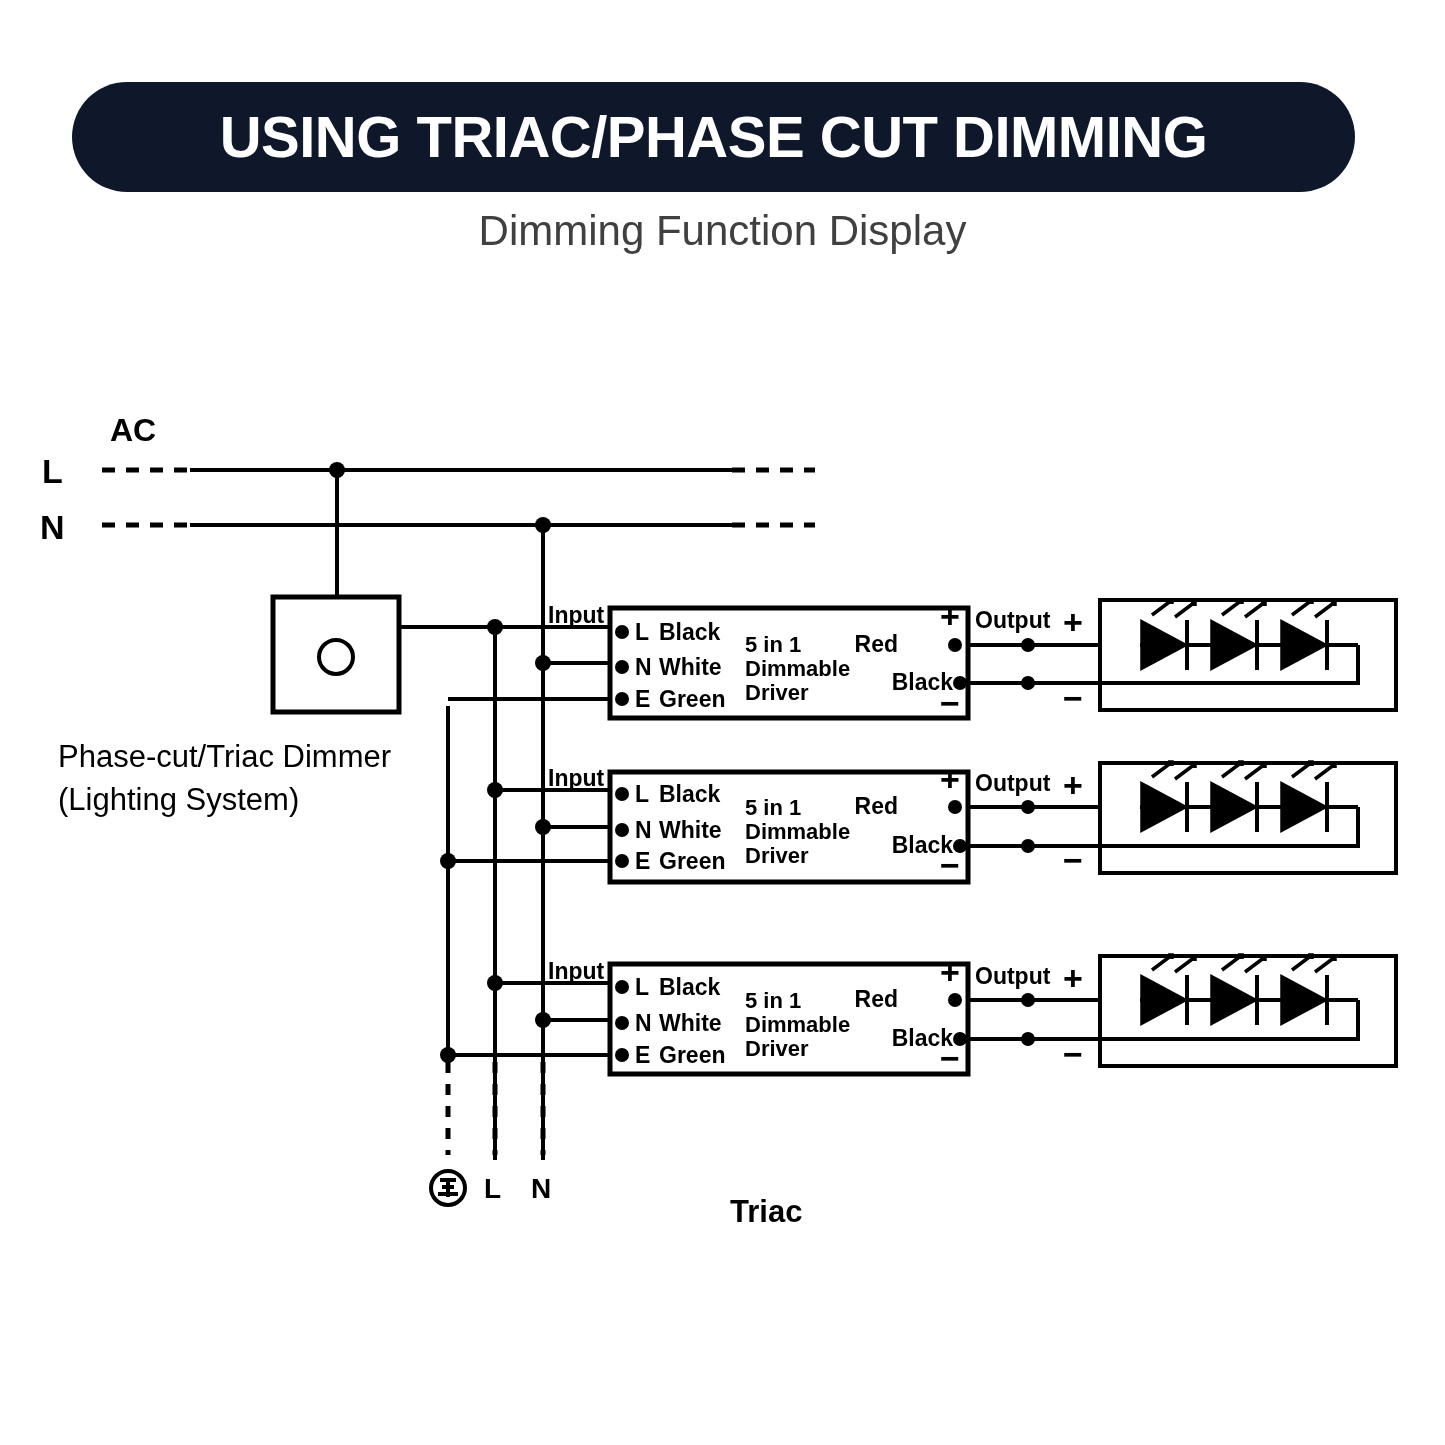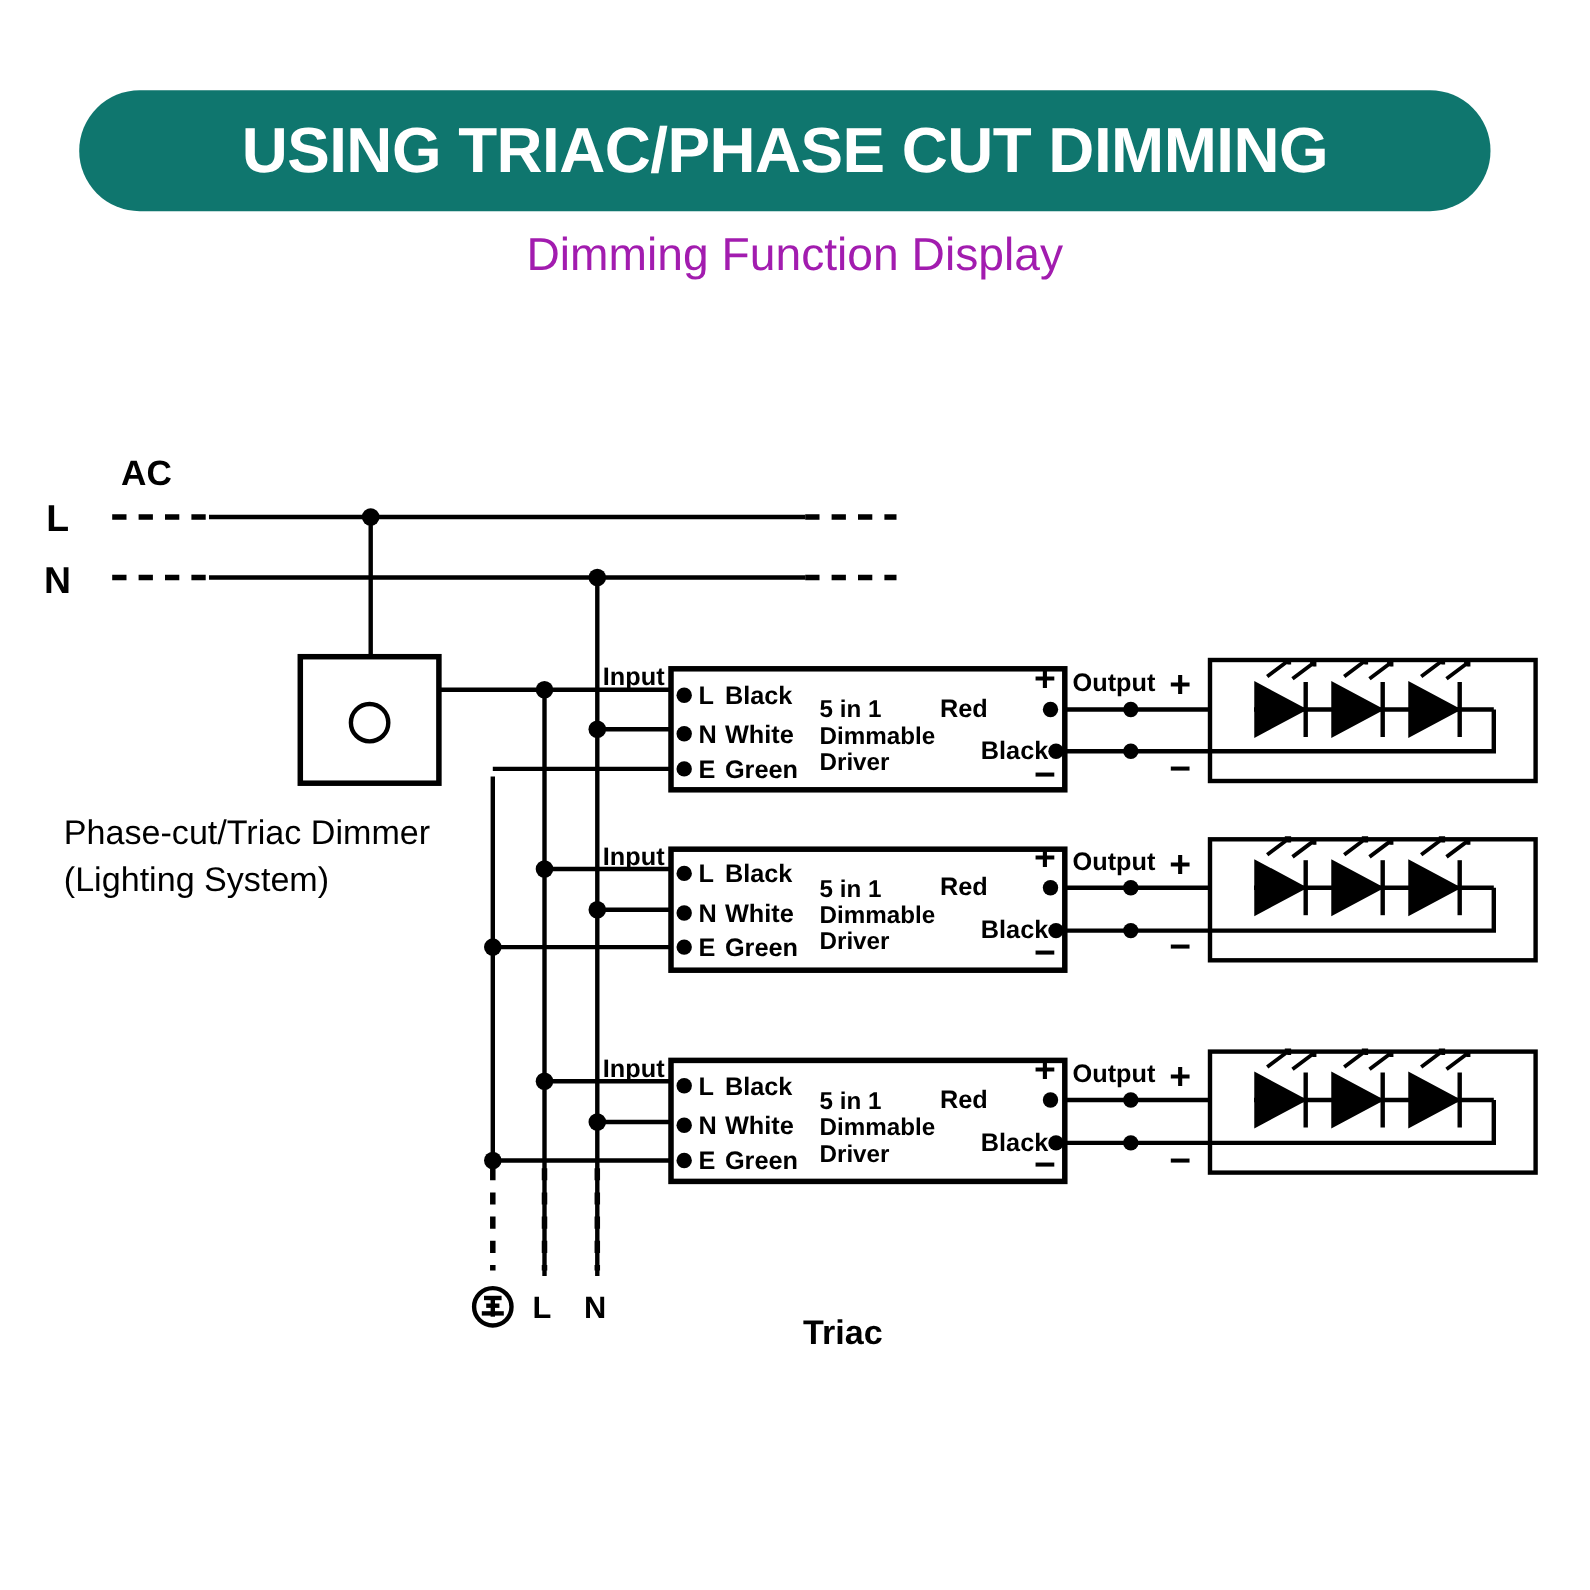--- a/index.html
+++ b/index.html
@@ -21,21 +21,21 @@
     height: 1445px;
   }
 
   
   .banner {
     position: absolute;
     left: 72px;
     top: 82px;
     width: 1283px;
     height: 110px;
-    background: #0f766e;
+    background: #0f172a;
     border-radius: 58px;
     display: flex;
     align-items: center;
     justify-content: center;
     box-sizing: border-box;
   }
   .banner-title {
     color: #ffffff;
     font-size: 58px;
     font-weight: bold;
@@ -43,21 +43,21 @@
     white-space: nowrap;
     line-height: 1;
   }
   .subtitle {
     position: absolute;
     left: 0;
     top: 207px;
     width: 1445px;
     text-align: center;
     font-size: 42px;
-    color: #a21caf;
+    color: #404040;
     font-weight: normal;
   }
 
   
   #diagram {
     position: absolute;
     left: 0;
     top: 0;
     width: 1445px;
     height: 1445px;

